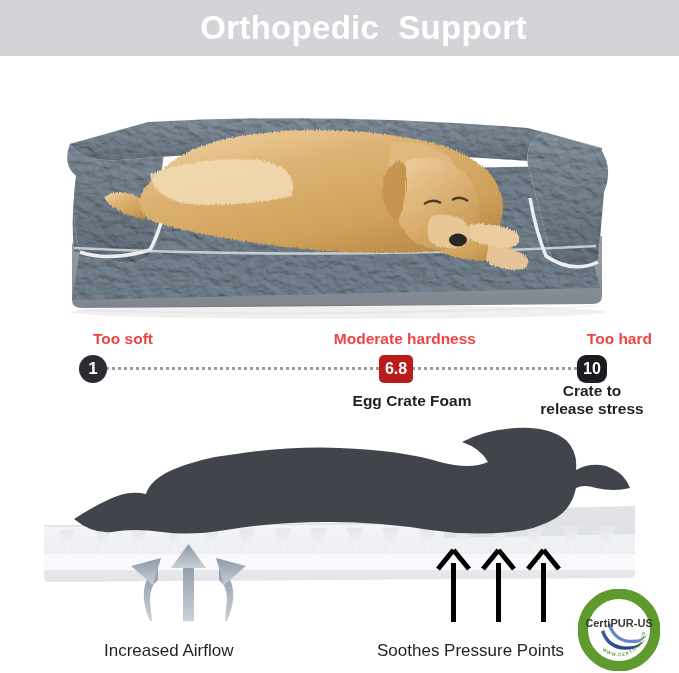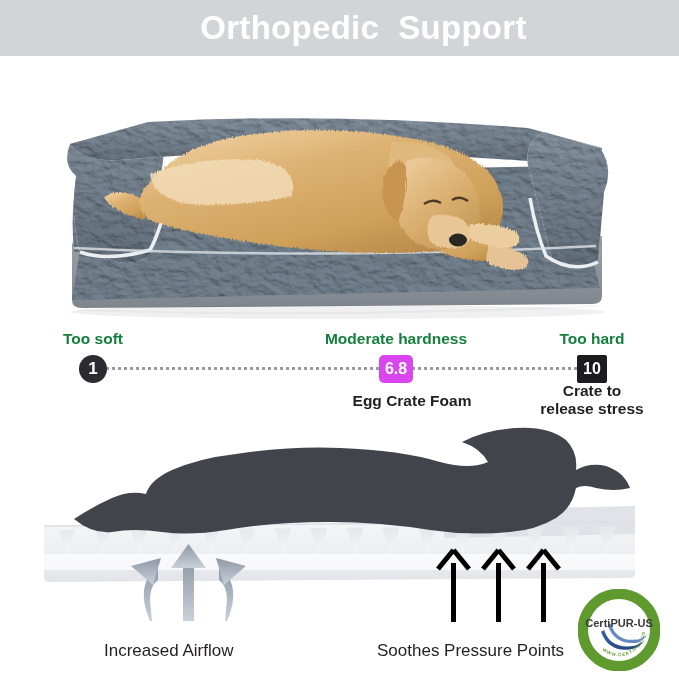--- a/index.html
+++ b/index.html
@@ -40,23 +40,23 @@
   }
   
   #hardness-scale {
     position: absolute; left: 0; top: 330px;
     width: 679px; height: 92px;
   }
   .scale-top-label {
     position: absolute;
     font-size: 15.5px;
     font-weight: bold;
-    text-align: center;
+    text-align: right;
     white-space: nowrap;
-    color: #15803d;
+    color: #ef4444;
   }
   .scale-bottom-label {
     position: absolute;
     font-size: 15.5px;
     font-weight: bold;
     text-align: center;
     line-height: 18px;
     white-space: nowrap;
     color: #231f20;
   }
@@ -76,27 +76,27 @@
   #marker-1 {
     left: 79px; top: 25px;
     width: 28px; height: 28px;
     border-radius: 50%;
     background: #2c2b31;
   }
   #marker-68 {
     left: 379px; top: 25px;
     width: 34px; height: 28px;
     border-radius: 5px;
-    background: #d946ef;
+    background: #b91c1c;
     font-size: 16px;
   }
   #marker-10 {
     left: 577px; top: 25px;
     width: 30px; height: 28px;
-    border-radius: 2px;
+    border-radius: 9px;
     background: #1c1b1f;
     font-size: 16px;
   }
   
   #foam-diagram {
     position: absolute; left: 0; top: 422px;
     width: 679px; height: 200px;
   }
   
   .bottom-label {

